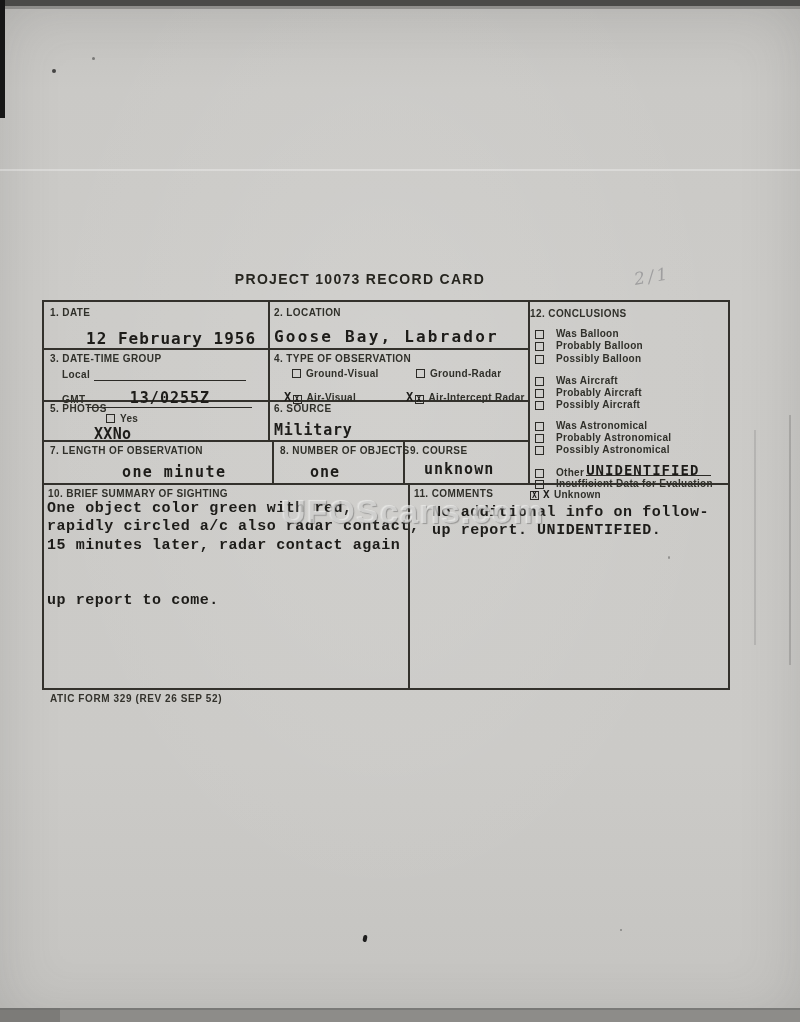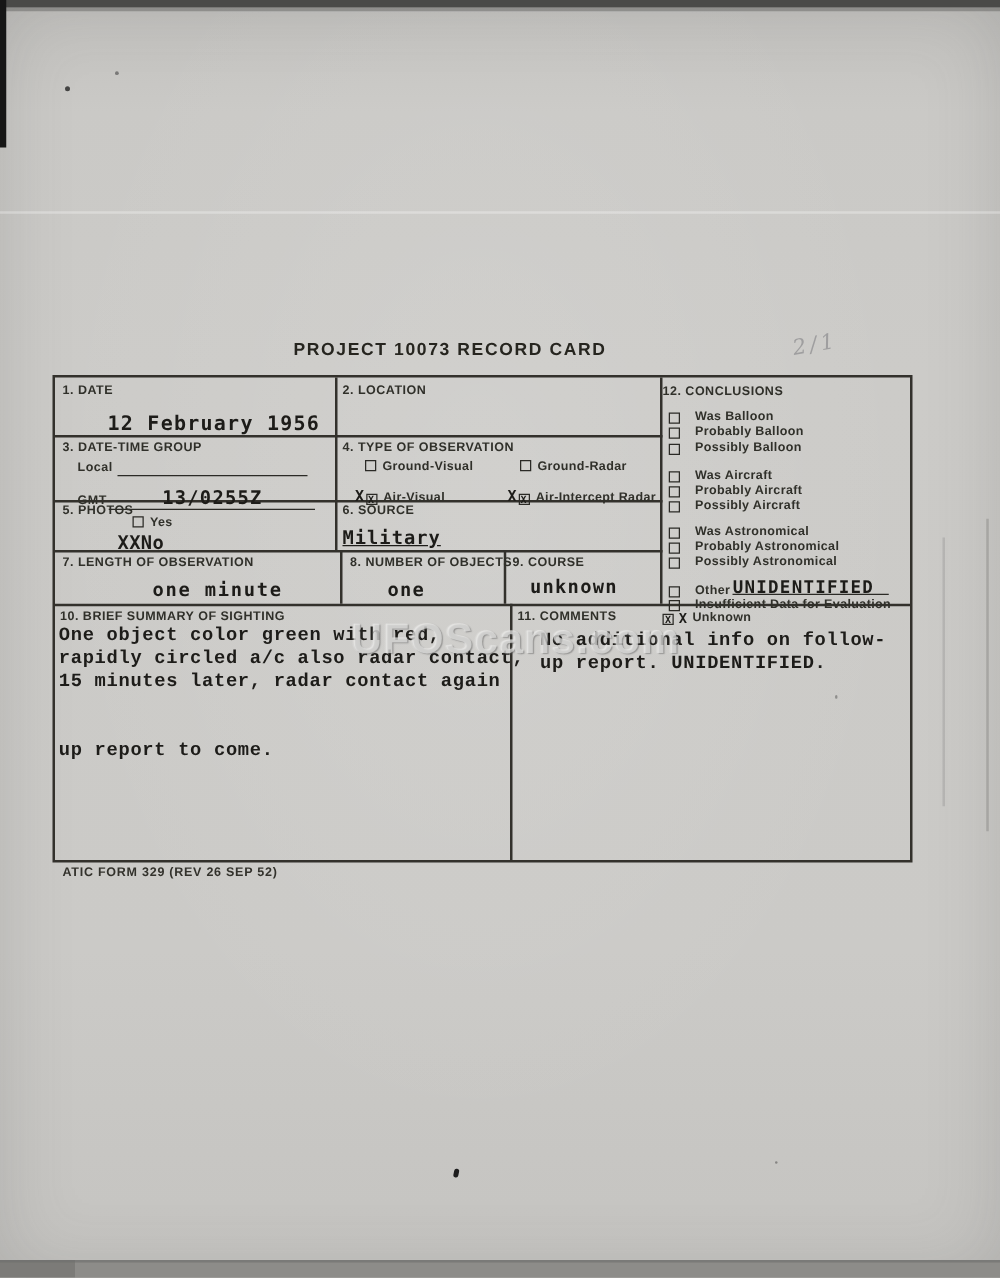--- a/index.html
+++ b/index.html
@@ -108,20 +108,21 @@
     <div class="vl" style="left:224px;top:0;width:2px;height:138px;"></div>
     <div class="vl" style="left:228px;top:138px;width:2px;height:43px;"></div>
     <div class="vl" style="left:359px;top:138px;width:2px;height:43px;"></div>
     <div class="vl" style="left:484px;top:0;width:2px;height:181px;"></div>
     <div class="vl" style="left:364px;top:181px;width:2px;height:205px;"></div>
 
     <div class="flabel" style="left:6px;top:5px;">1. DATE</div>
     <div class="typed" style="left:42px;top:27px;font-size:16px;letter-spacing:1px;">12 February 1956</div>
 
     <div class="flabel" style="left:230px;top:5px;">2. LOCATION</div>
+    <div class="typed" style="left:230px;top:25px;font-size:16px;letter-spacing:2.2px;">Goose Bay, Labrador</div>
 
     <div class="flabel" style="left:6px;top:51px;">3. DATE-TIME GROUP</div>
     <div class="flabel" style="left:18px;top:67px;">
       <span>Local</span><span class="uline" style="width:152px;margin-left:4px;">&nbsp;</span>
     </div>
     <div class="flabel" style="left:18px;top:87px;">
       <span>GMT</span><span class="uline" style="width:165px;margin-left:2px;text-align:center;"><span class="typed" style="position:static;letter-spacing:1px;">13/0255Z</span></span>
     </div>
 
     <div class="flabel" style="left:230px;top:51px;">4. TYPE OF OBSERVATION</div>
@@ -140,21 +141,21 @@
 
     <div class="flabel" style="left:6px;top:101px;">5. PHOTOS</div>
     <div class="opt" style="left:62px;top:111px;">
       <span class="cb"></span><span>Yes</span>
     </div>
     <div class="opt" style="left:50px;top:123px;">
       <span class="pre" style="font-size:15px;">XXNo</span>
     </div>
 
     <div class="flabel" style="left:230px;top:101px;">6. SOURCE</div>
-    <div class="typed" style="left:230px;top:119px;letter-spacing:0.8px;text-decoration:underline;">Military</div>
+    <div class="typed" style="left:230px;top:119px;letter-spacing:0.8px;">Military</div>
 
     <div class="flabel" style="left:6px;top:143px;">7. LENGTH OF OBSERVATION</div>
     <div class="typed" style="left:78px;top:161px;letter-spacing:1.4px;">one minute</div>
     <div class="flabel" style="left:236px;top:143px;">8. NUMBER OF OBJECTS</div>
     <div class="typed" style="left:266px;top:161px;letter-spacing:1px;">one</div>
     <div class="flabel" style="left:366px;top:143px;">9. COURSE</div>
     <div class="typed" style="left:380px;top:158px;letter-spacing:1px;">unknown</div>
 
     <div class="flabel" style="left:4px;top:186px;">10. BRIEF SUMMARY OF SIGHTING</div>
     <div class="sumline" style="left:3px;top:198px;">One object color green with red,</div>

